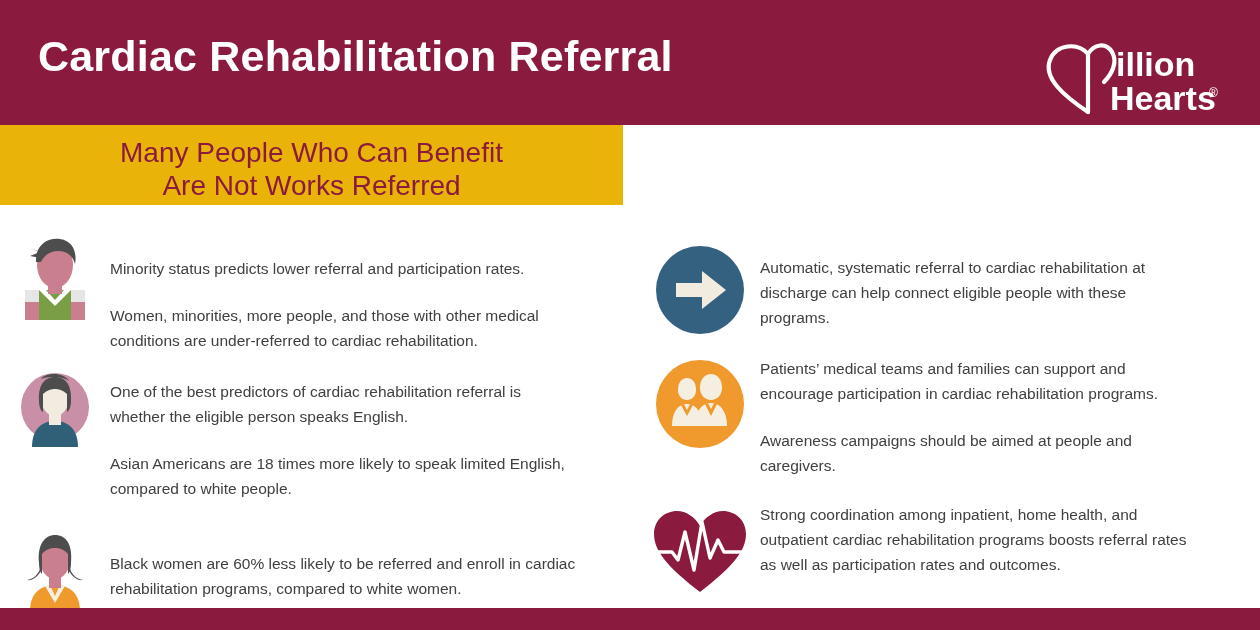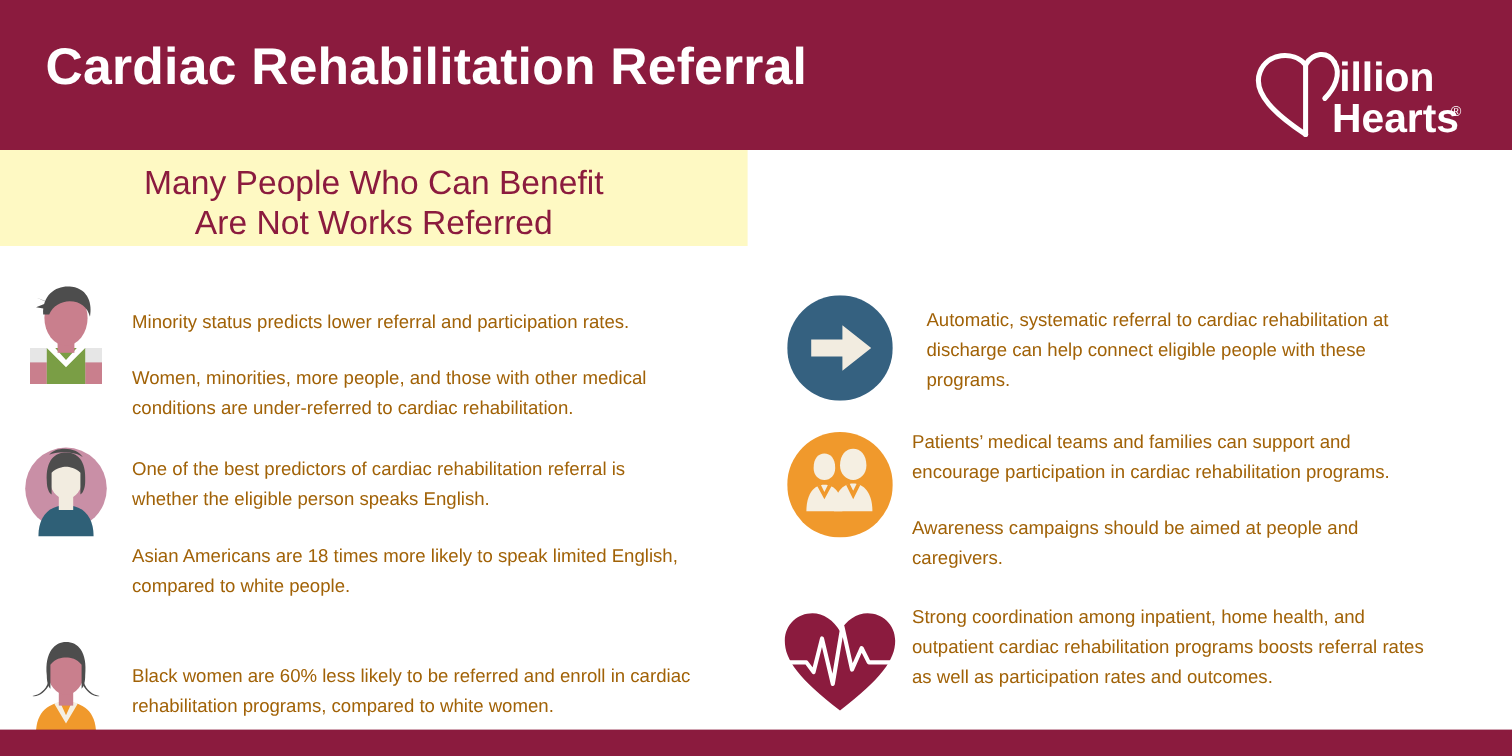--- a/index.html
+++ b/index.html
@@ -45,21 +45,21 @@
     width: 200px;
     height: 78px;
   }
   .logo svg { display: block; }
 
   
   .band {
     position: absolute;
     top: 125px;
     height: 80px;
-    background: #fef9c3;
+    background: #eab308;
   }
   .band-left  { left: 0;   width: 623px; }
   .band-right { left: 640px; width: 620px; }
 
   .band-title {
     position: absolute;
     left: 0;
     right: 0;
     top: 11px;
     text-align: center;
@@ -93,40 +93,40 @@
     width: 120px;
     flex: 0 0 120px;
     display: flex;
     justify-content: center;
   }
   .icon-cell svg, .icon-cell-right svg { display: block; }
 
   .text-cell {
     font-size: 15.5px;
     line-height: 25px;
-    color: #a16207;
+    color: #404040;
   }
   .text-cell p { margin: 0; }
   .text-cell p + p { margin-top: 22px; }
 
   
   .lrow1 { margin-top: 0px; }
   .lrow2 { margin-top: 14px; }
   .lrow3 { margin-top: 18px; }
 
   .lrow1 .text-cell { padding-top: 24px; width: 470px; }
   .lrow2 .text-cell { padding-top: 12px; width: 470px; }
   .lrow3 .text-cell { padding-top: 32px; width: 470px; }
 
   .lrow1 .icon-cell { padding-top: 0px; }
   .lrow2 .icon-cell { padding-top: 0px; }
   .lrow3 .icon-cell { padding-top: 8px; }
 
   
-  .rrow1 { margin-top: 2px; gap: 12px; }
+  .rrow1 { margin-top: 2px; }
   .rrow2 { margin-top: 22px; }
   .rrow3 { margin-top: 22px; }
 
   .rrow1 .text-cell { padding-top: 21px; width: 430px; }
   .rrow2 .text-cell { padding-top: 2px;  width: 430px; }
   .rrow3 .text-cell { padding-top: 0px;  width: 430px; }
 
   .rrow1 .icon-cell-right { padding-top: 12px; }
   .rrow2 .icon-cell-right { padding-top: 8px; }
   .rrow3 .icon-cell-right { padding-top: 4px; }

